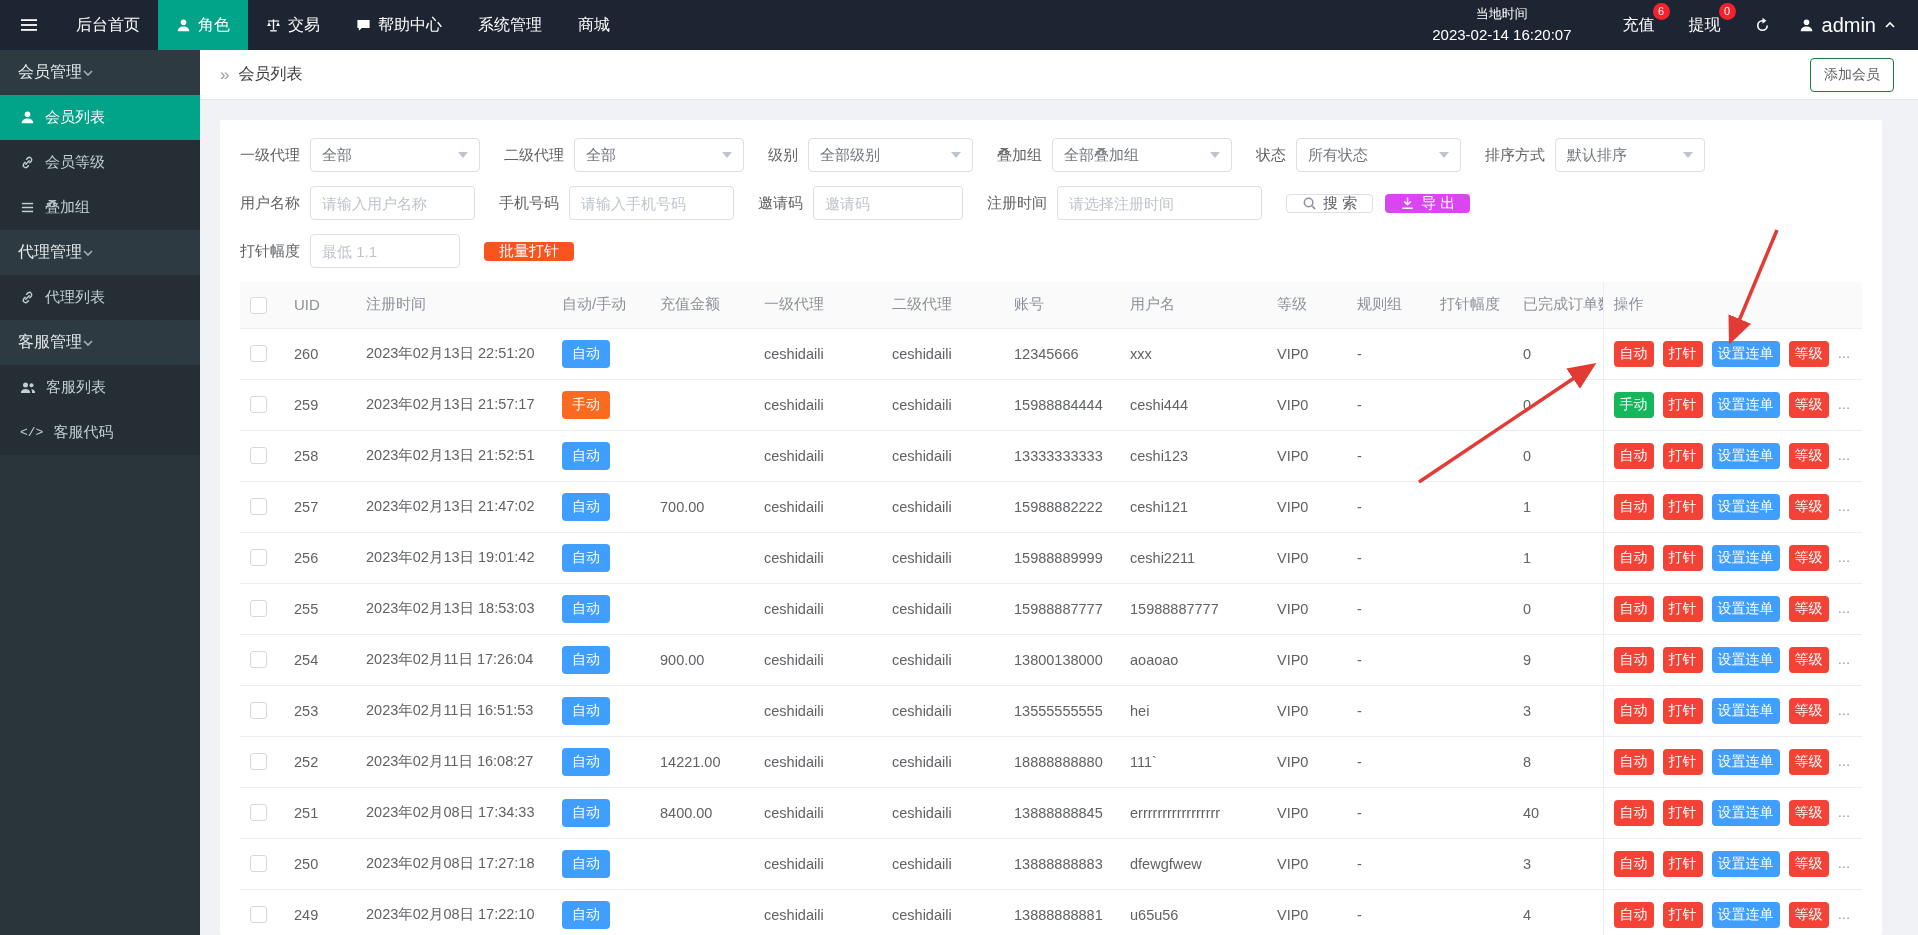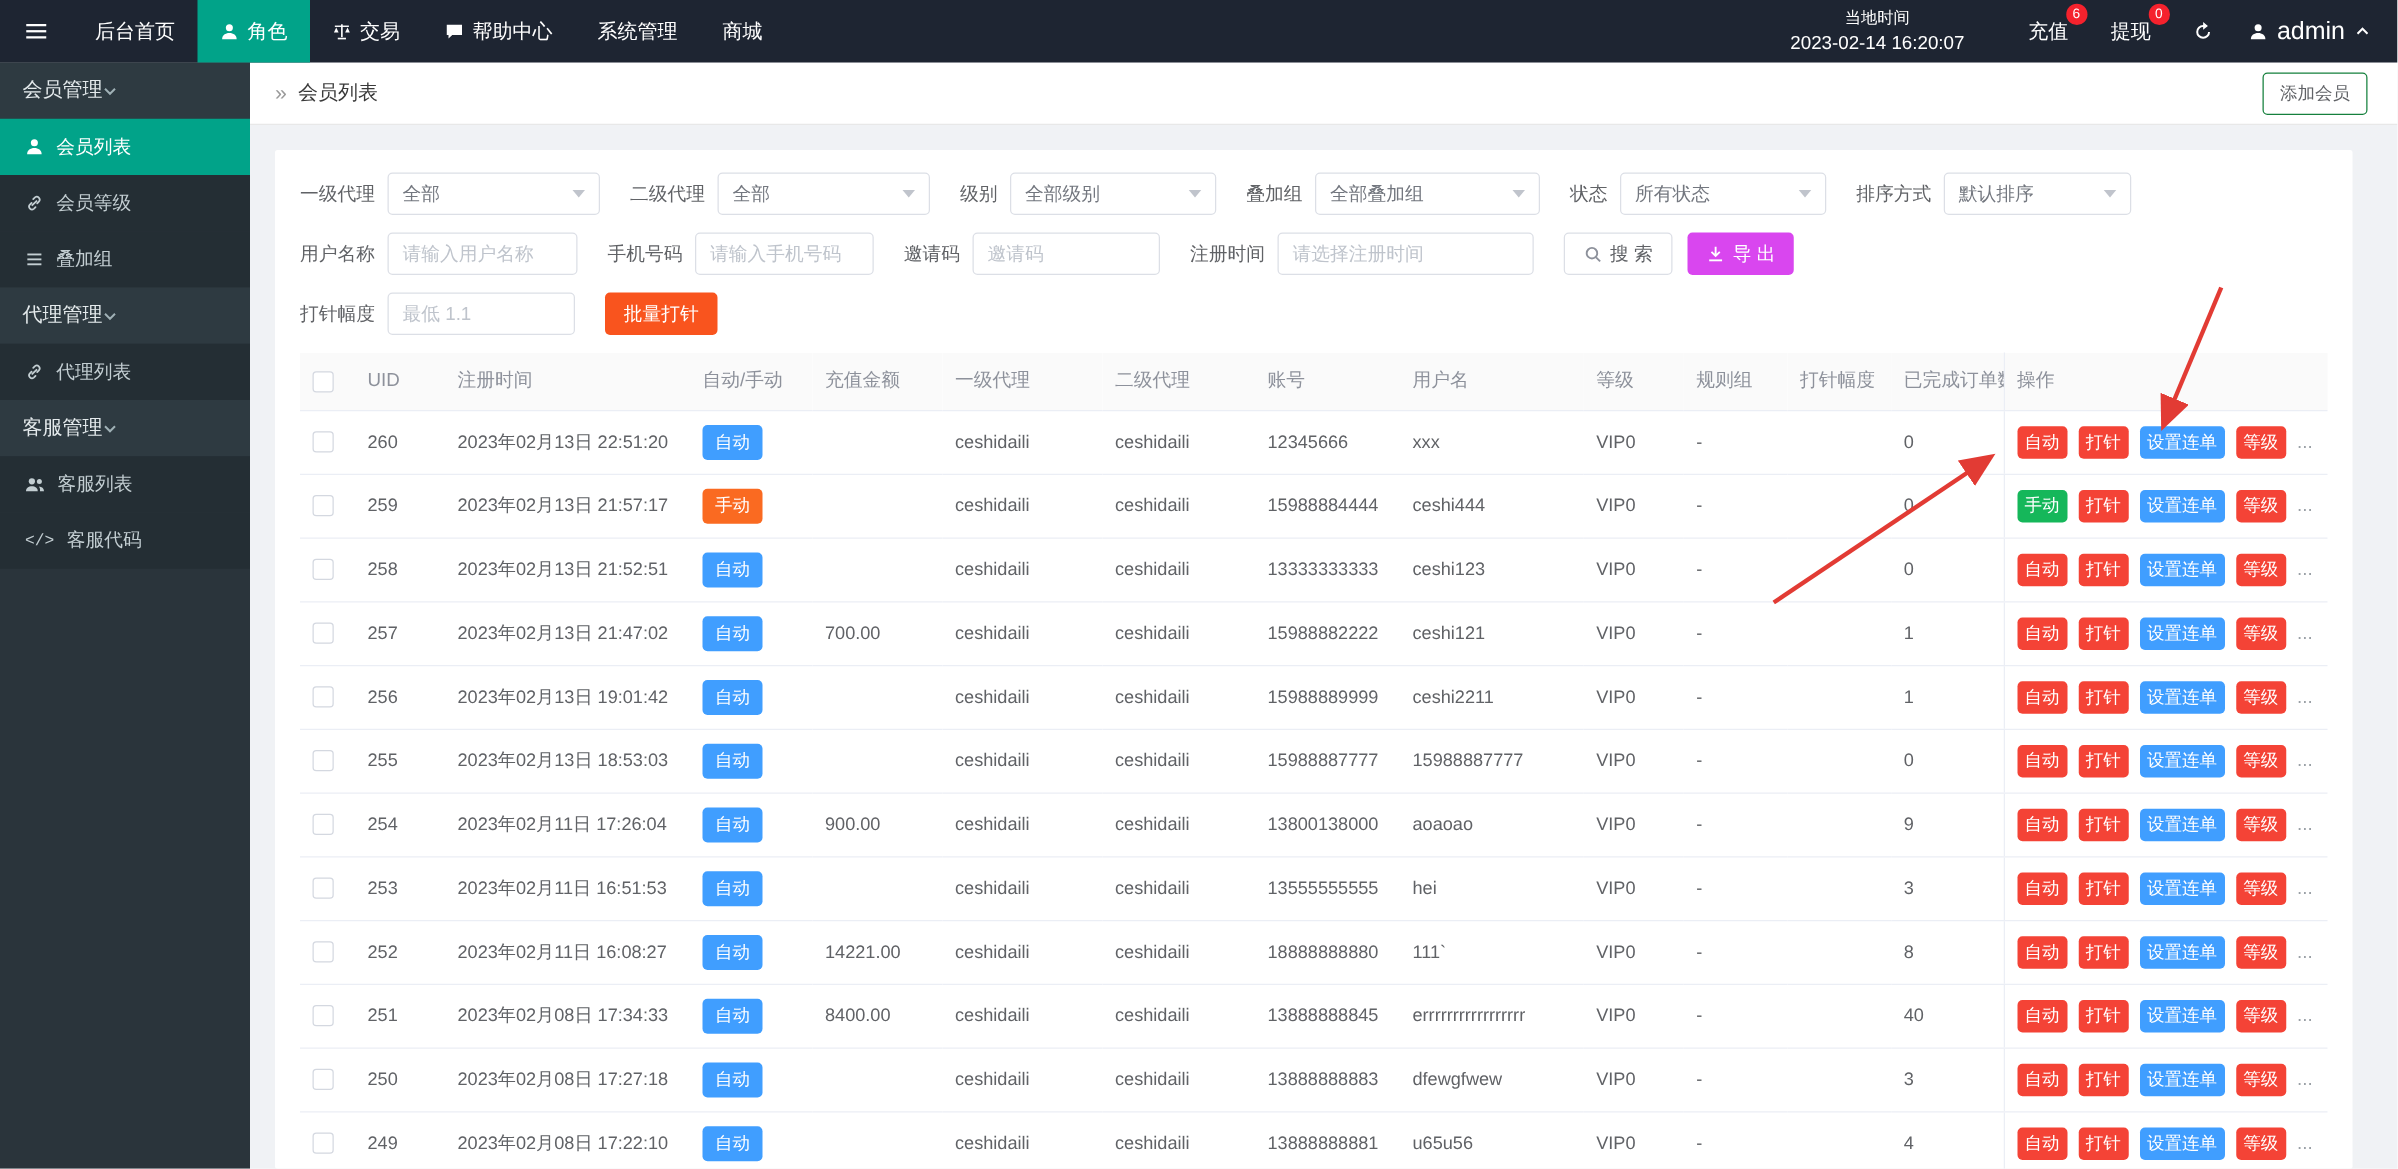--- a/index.html
+++ b/index.html
@@ -46,21 +46,21 @@
 
   
   .frow { display:flex; align-items:center; margin-bottom:14px; }
   .fgroup { display:flex; align-items:center; margin-right:24px; }
   .flabel { font-size:15px; color:#606266; margin-right:10px; white-space:nowrap; }
   .select { height:34px; border:1px solid #dcdfe6; border-radius:4px; background:#fff; display:flex; align-items:center; justify-content:space-between; padding:0 11px; cursor:pointer; }
   .sel-value { font-size:15px; color:#73777f; }
   .caret-down { width:0; height:0; border-left:5px solid transparent; border-right:5px solid transparent; border-top:6px solid #c0c4cc; }
   .tinput { height:34px; border:1px solid #dcdfe6; border-radius:4px; padding:0 11px; font-size:15px; color:#606266; font-family:inherit; outline:none; }
   .tinput::placeholder { color:#bfc4cc; }
-  .btn { height:34px; border:none; border-radius:4px; display:inline-flex; align-items:center; gap:6px; padding:0 15px; font-size:15px; cursor:pointer; font-family:inherit; white-space:nowrap; }
+  .btn { height:19px; border:none; border-radius:4px; display:inline-flex; align-items:center; gap:6px; padding:0 15px; font-size:15px; cursor:pointer; font-family:inherit; white-space:nowrap; }
   .btn-search { background:#fff; border:1px solid #dcdfe6; color:#606266; }
   .btn-export { background:#d946ef; color:#fff; margin-left:12px; }
   .btn-batch { background:#f9541e; color:#fff; }
 
   
   .tbl { width:100%; border-collapse:collapse; table-layout:fixed; margin-top:2px; }
   .tbl th { height:46px; background:#fafafa; border-bottom:1px solid #ebeef5; font-weight:normal; color:#8d919b; font-size:15px; text-align:left; padding:0 10px; white-space:nowrap; overflow:hidden; }
   .tbl td { height:51px; border-bottom:1px solid #ebeef5; color:#606266; font-size:14.5px; padding:0 10px; white-space:nowrap; overflow:hidden; }
   .c-actions { border-left:1px solid #ebeef5; }
   .checkbox { display:inline-block; width:17px; height:17px; border:1px solid #d4d8e0; border-radius:3px; background:#fff; vertical-align:middle; cursor:pointer; }
@@ -294,25 +294,25 @@
         <div class="select" style="width:150px">
           <span class="sel-value">默认排序</span>
           <span class="caret-down"></span>
         </div>
       </div>
     </div>
 
     <div class="frow">
       <div class="fgroup">
         <span class="flabel">用户名称</span>
-        <input class="tinput" style="width: 152px;" placeholder="请输入用户名称">
+        <input class="tinput" style="width: 165px;" placeholder="请输入用户名称">
       </div>
       <div class="fgroup">
         <span class="flabel">手机号码</span>
-        <input class="tinput" style="width: 143px;" placeholder="请输入手机号码">
+        <input class="tinput" style="width: 165px;" placeholder="请输入手机号码">
       </div>
       <div class="fgroup">
         <span class="flabel">邀请码</span>
         <input class="tinput" style="width: 150px;" placeholder="邀请码">
       </div>
       <div class="fgroup">
         <span class="flabel">注册时间</span>
         <input class="tinput" style="width: 205px;" placeholder="请选择注册时间">
       </div>
       <button class="btn btn-search">

